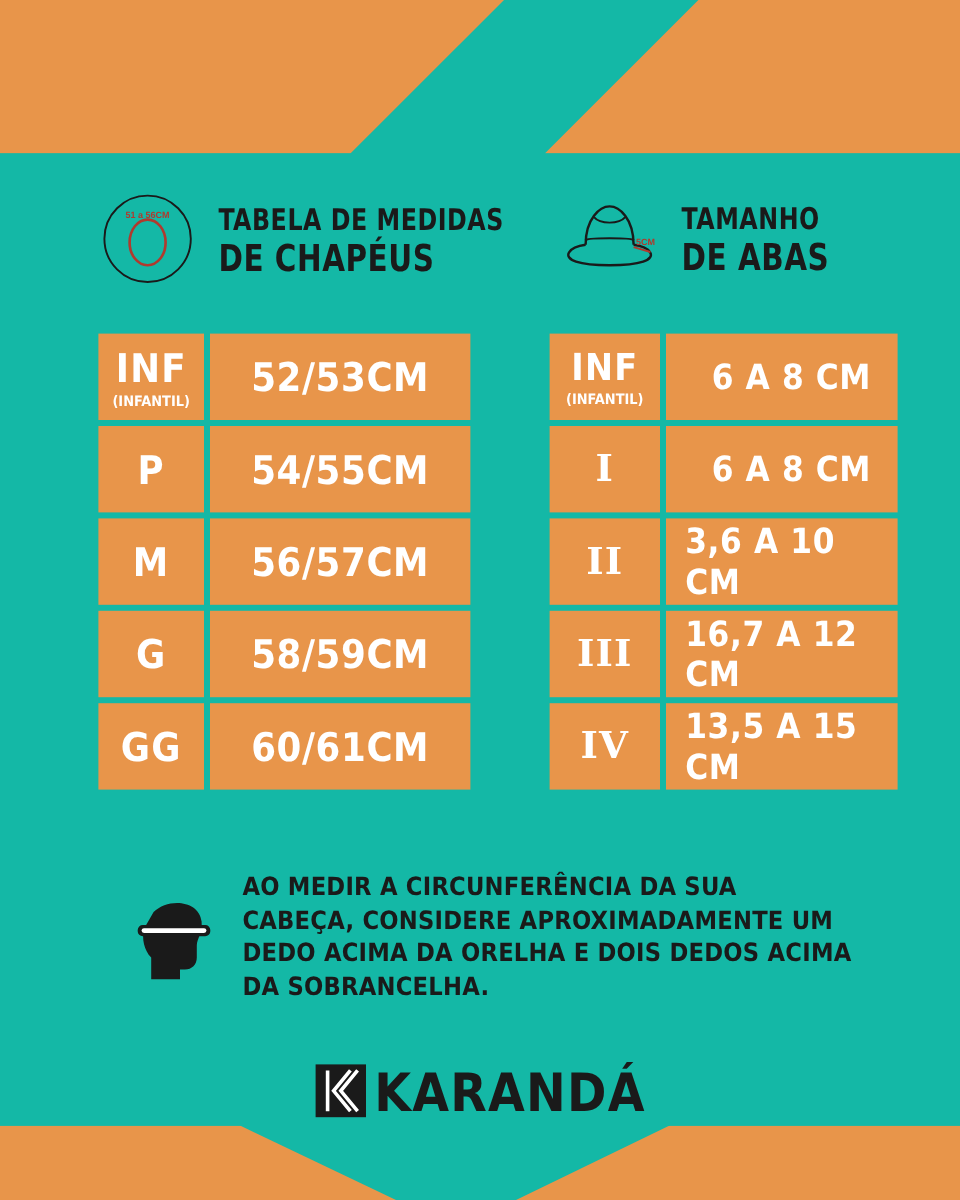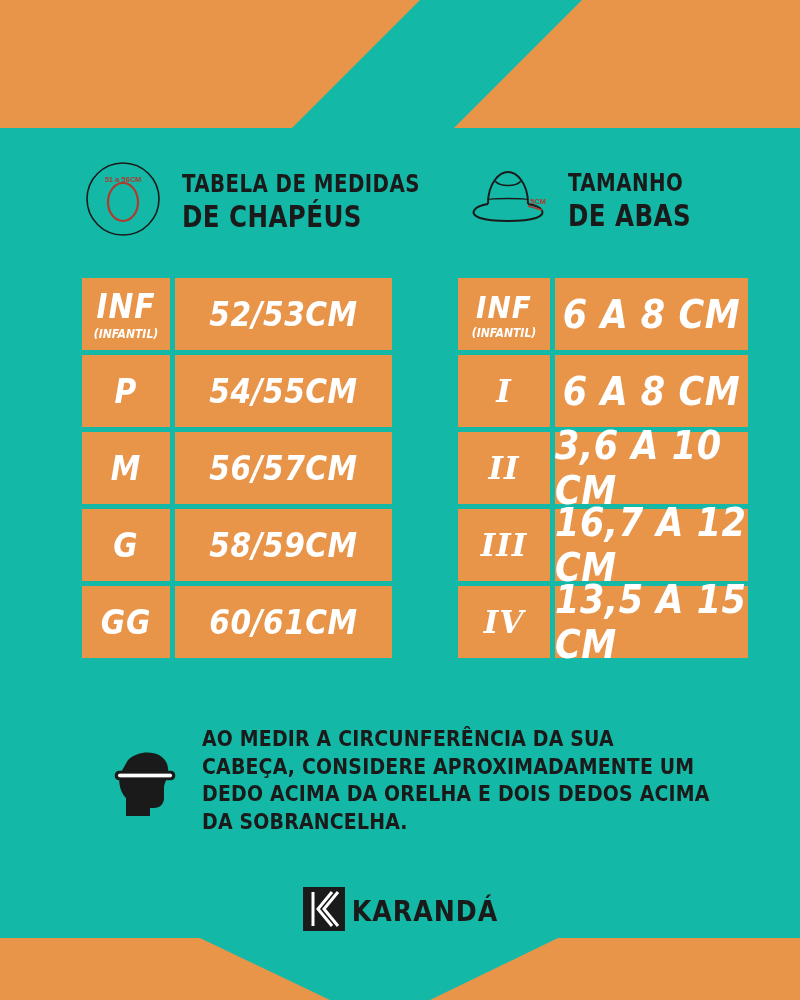--- a/index.html
+++ b/index.html
@@ -74,21 +74,21 @@
 
   
   .table {
     position: absolute;
     display: flex;
     flex-direction: column;
   }
   .table-hats  { top: 278px; left: 82px;  width: 310px; }
   .table-brims { top: 278px; left: 458px; width: 290px; }
 
-  .trow { display: flex; margin-bottom: 5px; height: 72px; font-style: italic; }
+  .trow { display: flex; margin-bottom: 5px; height: 72px; }
   .tcell {
     background: #e8954a;
     color: #ffffff;
     display: flex;
     flex-direction: column;
     align-items: center;
     justify-content: center;
     font-weight: bold;
     font-family: "DejaVu Sans Condensed", "Liberation Sans Narrow", "Liberation Sans", sans-serif;
   }
@@ -104,21 +104,21 @@
     margin-top: 1px;
     font-weight: bold;
   }
   .c-val {
     flex: 1 1 auto;
     font-size: 33px;
     letter-spacing: 0.5px;
   }
   .table-hats  .c-size { width: 88px; }
   .table-brims .c-size { width: 92px; }
-  .table-brims .c-val  { font-size: 39px; }
+  .table-brims .c-val  { font-size: 29px; padding-left: 16px; }
   .table-brims .c-size { font-size: 31px; font-family: "DejaVu Serif", "Liberation Serif", serif; }
   .table-brims .trow:first-child .c-size { font-family: "DejaVu Sans Condensed", "Liberation Sans Narrow", "Liberation Sans", sans-serif; }
 
   
   .note {
     position: absolute;
     top: 726px; left: 110px;
     width: 600px;
     display: flex;
     align-items: center;
@@ -136,21 +136,21 @@
   }
 
   
   .logo {
     position: absolute;
     top: 886px; left: 0; width: 800px;
     display: flex; align-items: center; justify-content: center;
   }
   .logo-mark { margin-right: 6px; }
   .logo-text {
-    font-size: 28px;
+    font-size: 44px;
     font-weight: bold;
     color: #1a1a1a;
     letter-spacing: 1px;
     font-family: "DejaVu Sans Condensed", "Liberation Sans Narrow", "Liberation Sans", sans-serif;
   }
 </style>
 </head>
 <body>
 
 <div id="page">

